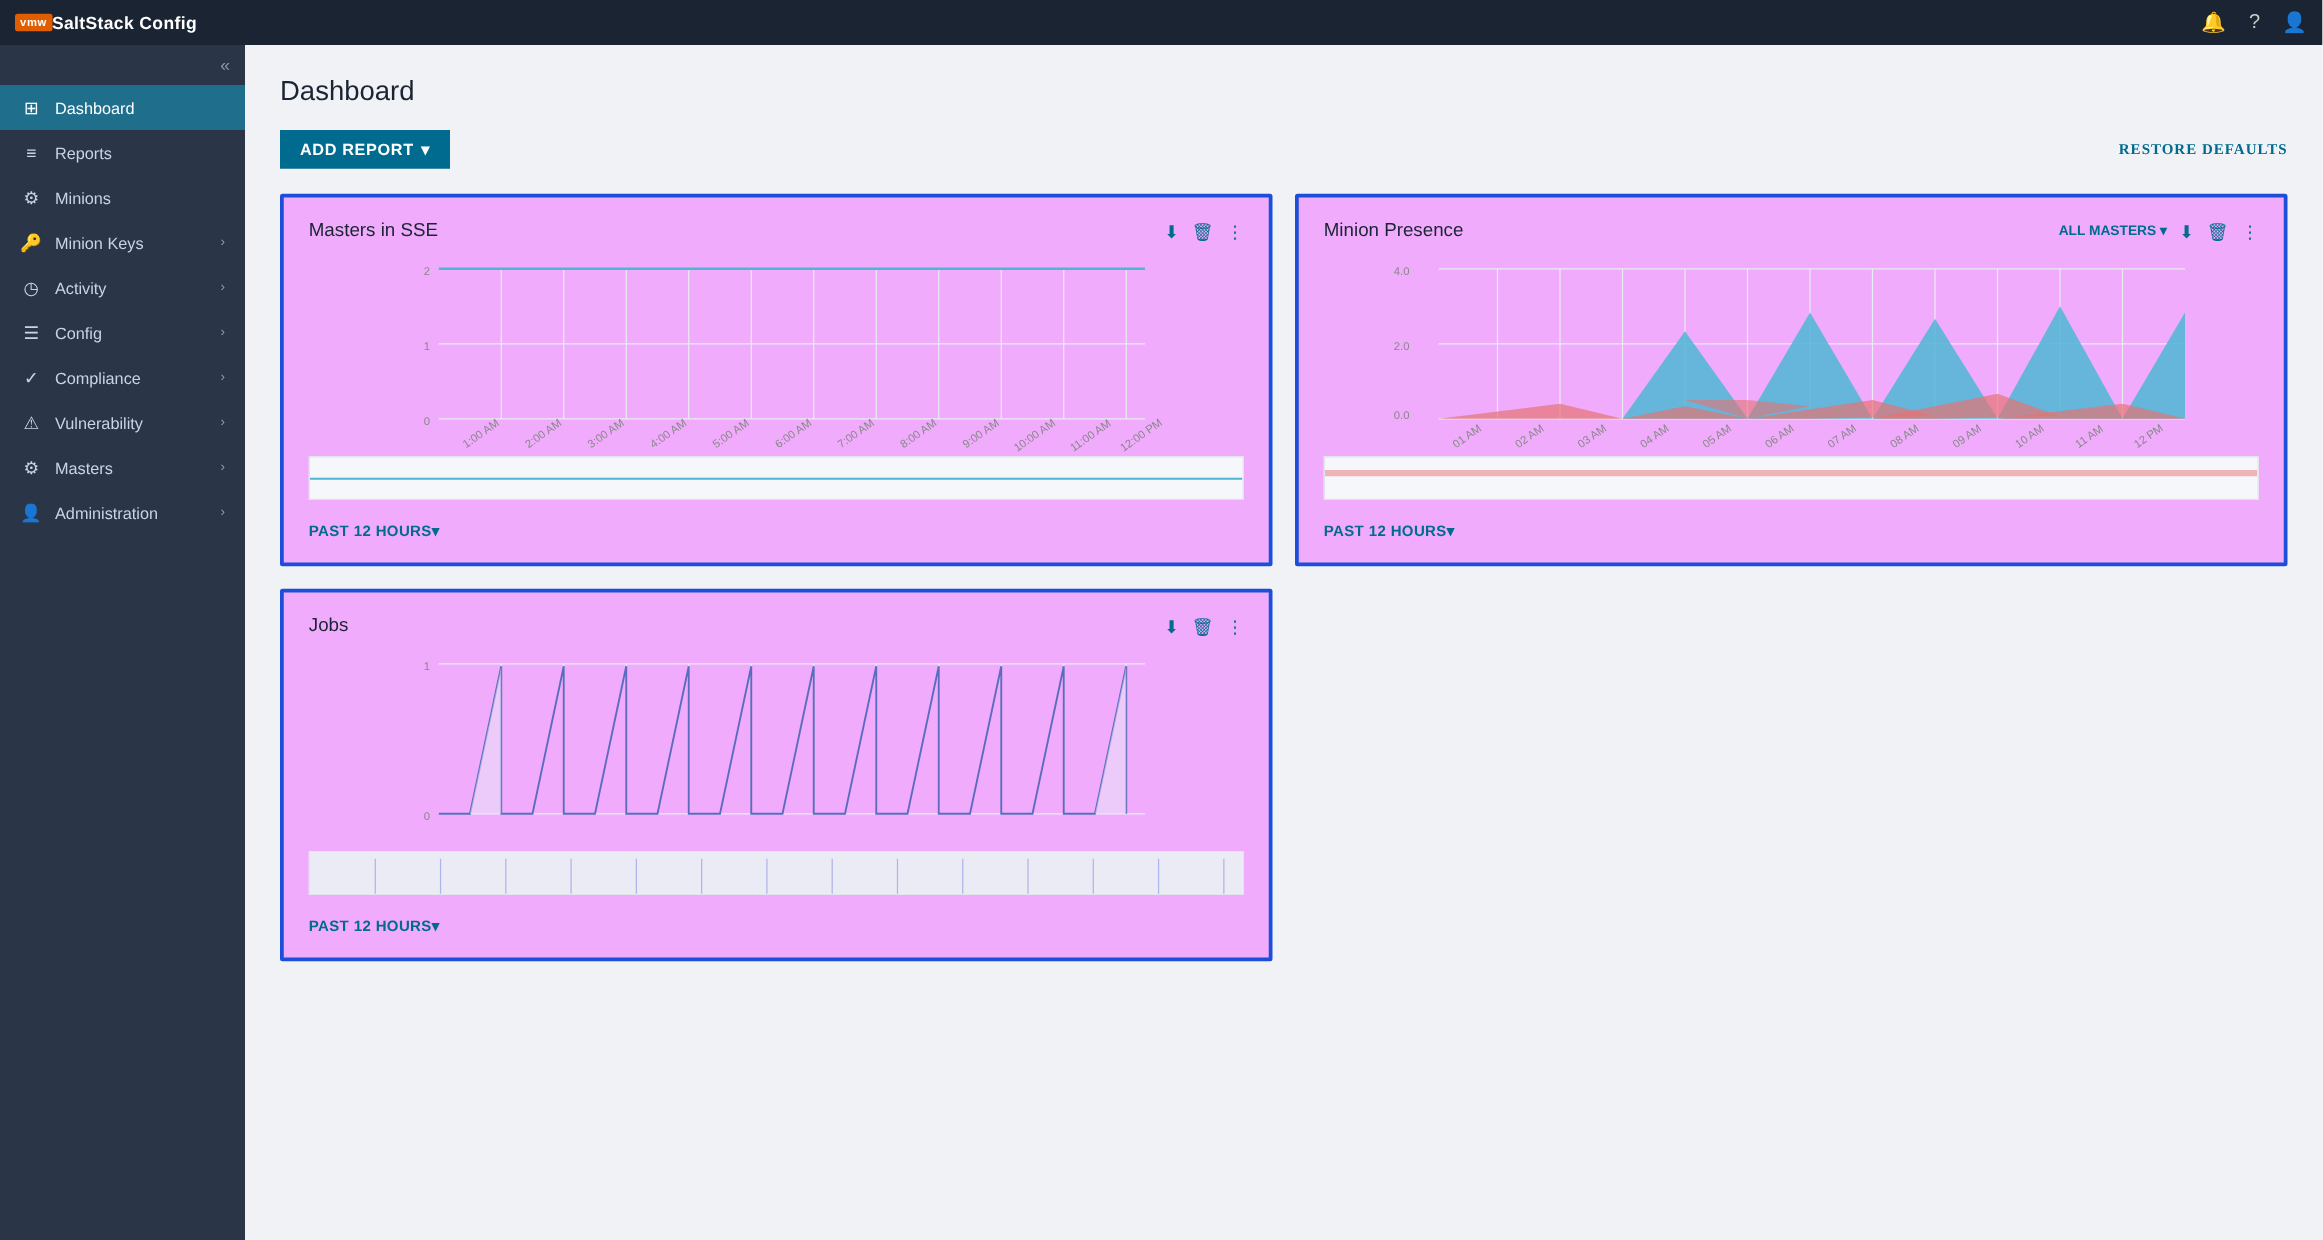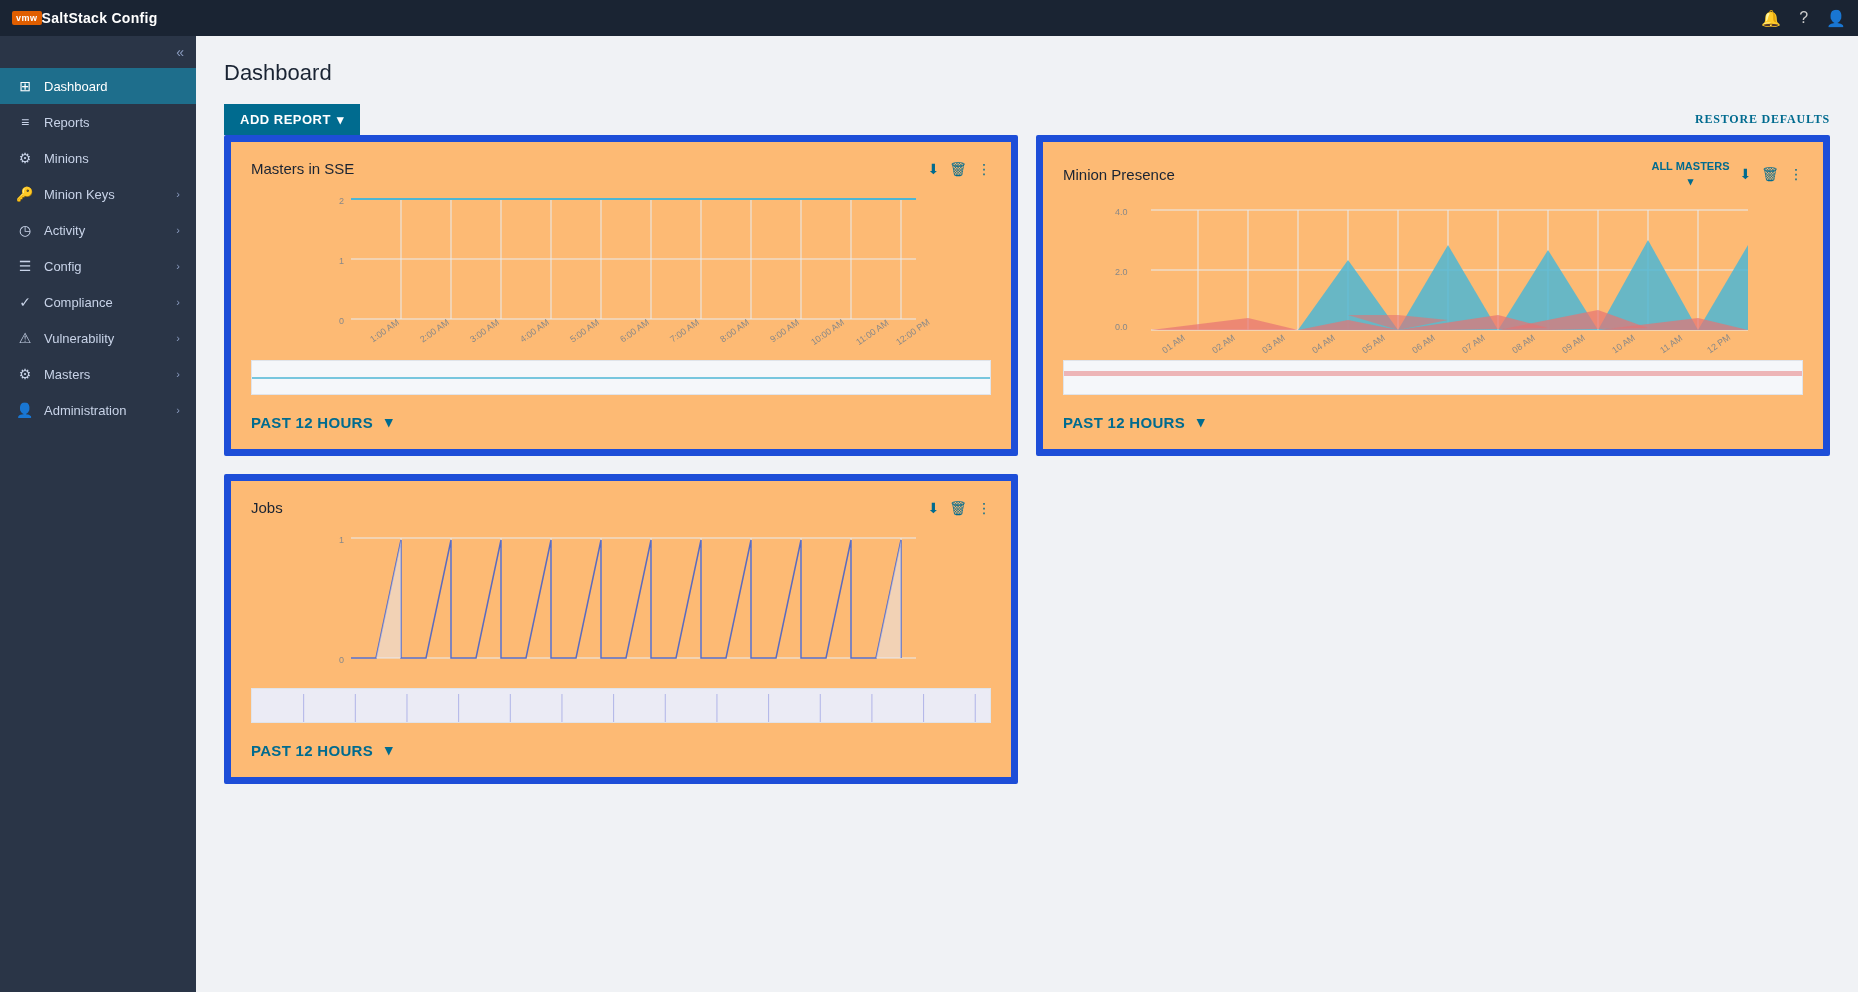--- a/index.html
+++ b/index.html
@@ -91,20 +91,21 @@
     }
     .page-title {
       font-size: 22px;
       font-weight: 400;
       color: #1a2433;
       margin-bottom: 18px;
     }
     .toolbar {
       display: flex;
       align-items: center;
+      margin-bottom: 20px;
     }
     .btn-add-report {
       background: #006b8f;
       color: #fff;
       border: none;
       padding: 8px 16px;
       font-size: 13px;
       font-weight: 600;
       cursor: pointer;
       display: flex;
@@ -125,22 +126,22 @@
 
     
     .dashboard-grid {
       display: grid;
       grid-template-columns: 1fr 1fr;
       gap: 18px;
     }
 
     
     .card {
-      background: #fdba74;
-      border: 7px solid #1d4ed8;
+      background: #f0abfc;
+      border: 3px solid #1d4ed8;
       border-radius: 2px;
       padding: 18px 20px;
       display: flex;
       flex-direction: column;
     }
     .card-header {
       display: flex;
       align-items: center;
       margin-bottom: 12px;
     }
@@ -154,21 +155,20 @@
       background: none;
       border: none;
       font-size: 11px;
       color: #006b8f;
       font-weight: 600;
       cursor: pointer;
       display: flex;
       align-items: center;
       gap: 3px;
       margin-left: 0;
-      flex-direction: column;
     }
     .card-actions {
       display: flex;
       align-items: center;
       gap: 10px;
       margin-left: 10px;
     }
     .card-action-icon {
       color: #006b8f;
       cursor: pointer;
@@ -184,26 +184,26 @@
     .chart-mini {
       height: 35px;
       background: #f5f7fa;
       border: 1px solid #e0e4ea;
       margin: 10px 0;
       position: relative;
       overflow: hidden;
     }
     .time-filter {
       color: #006b8f;
-      font-size: 15px;
+      font-size: 12px;
       font-weight: 600;
       cursor: pointer;
       display: flex;
       align-items: center;
-      gap: 12px;
+      gap: 0;
       margin-top: 8px;
       text-transform: uppercase;
       letter-spacing: 0.3px;
     }
 
     
     svg.chart { width: 100%; overflow: visible; }
     .axis-label { font-size: 9px; fill: #888; }
     .grid-line { stroke: #e8ecf0; stroke-width: 1; }
 

